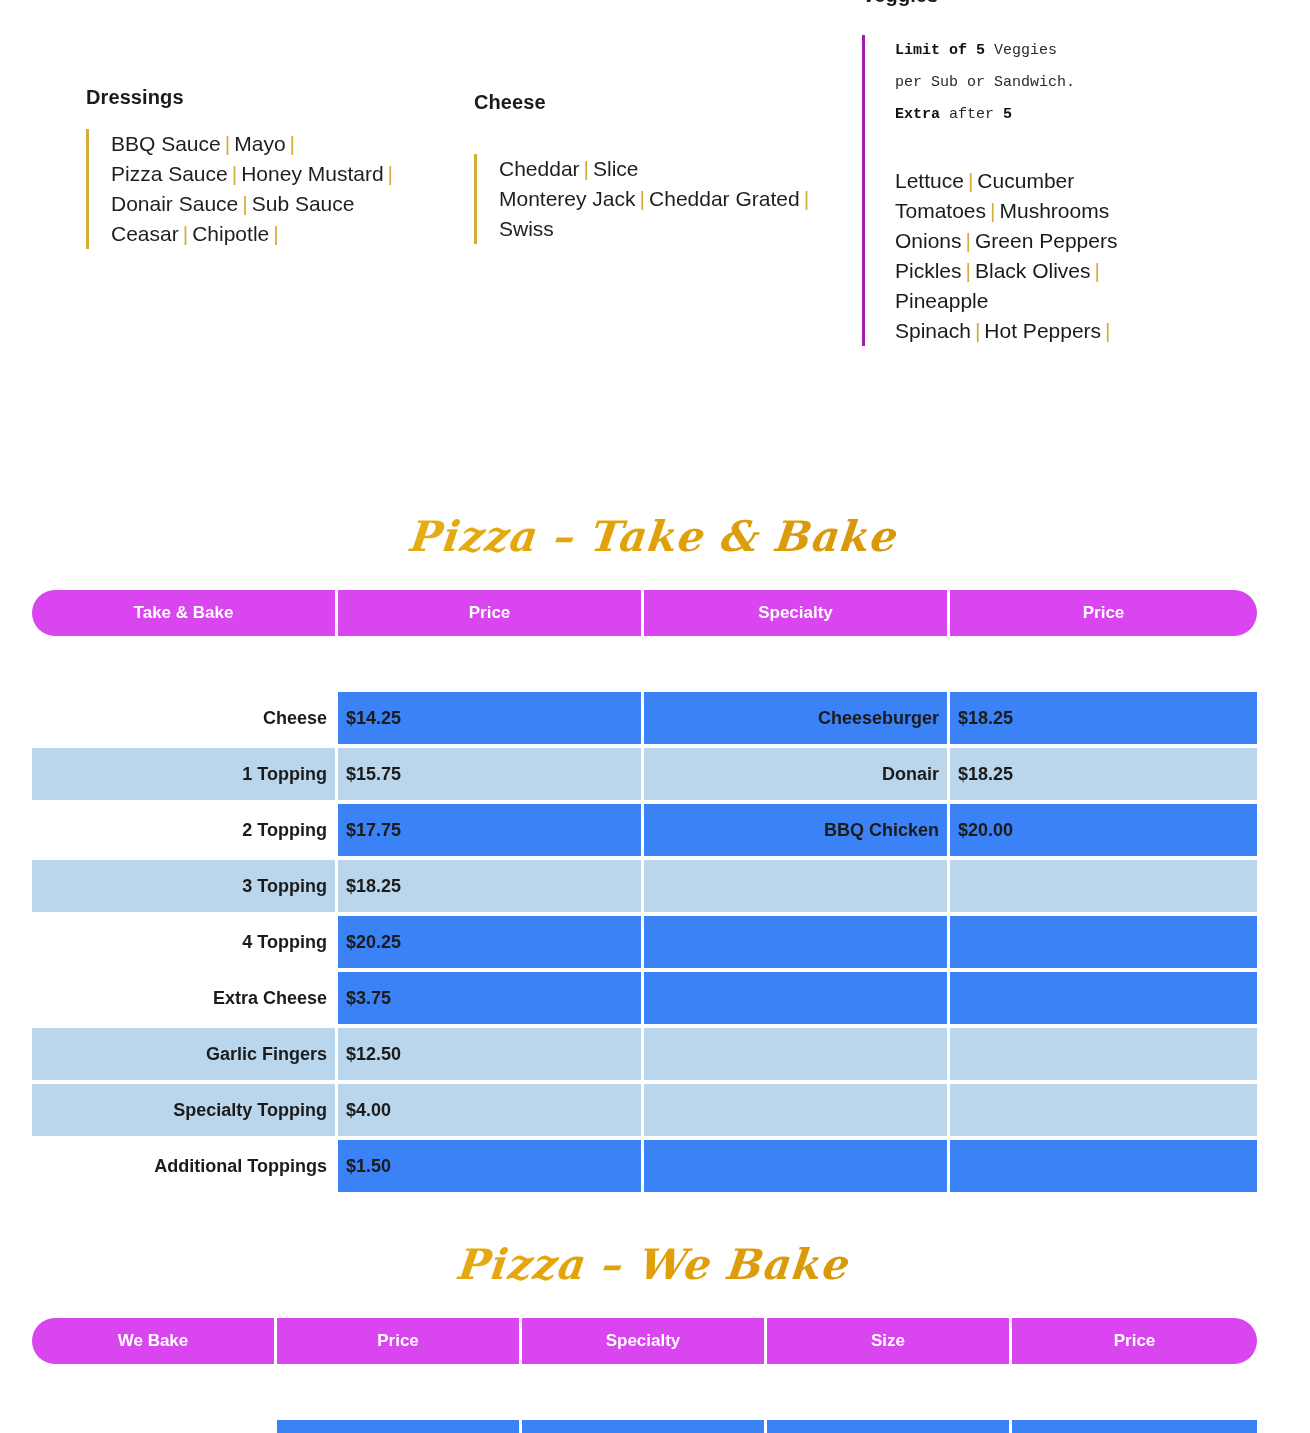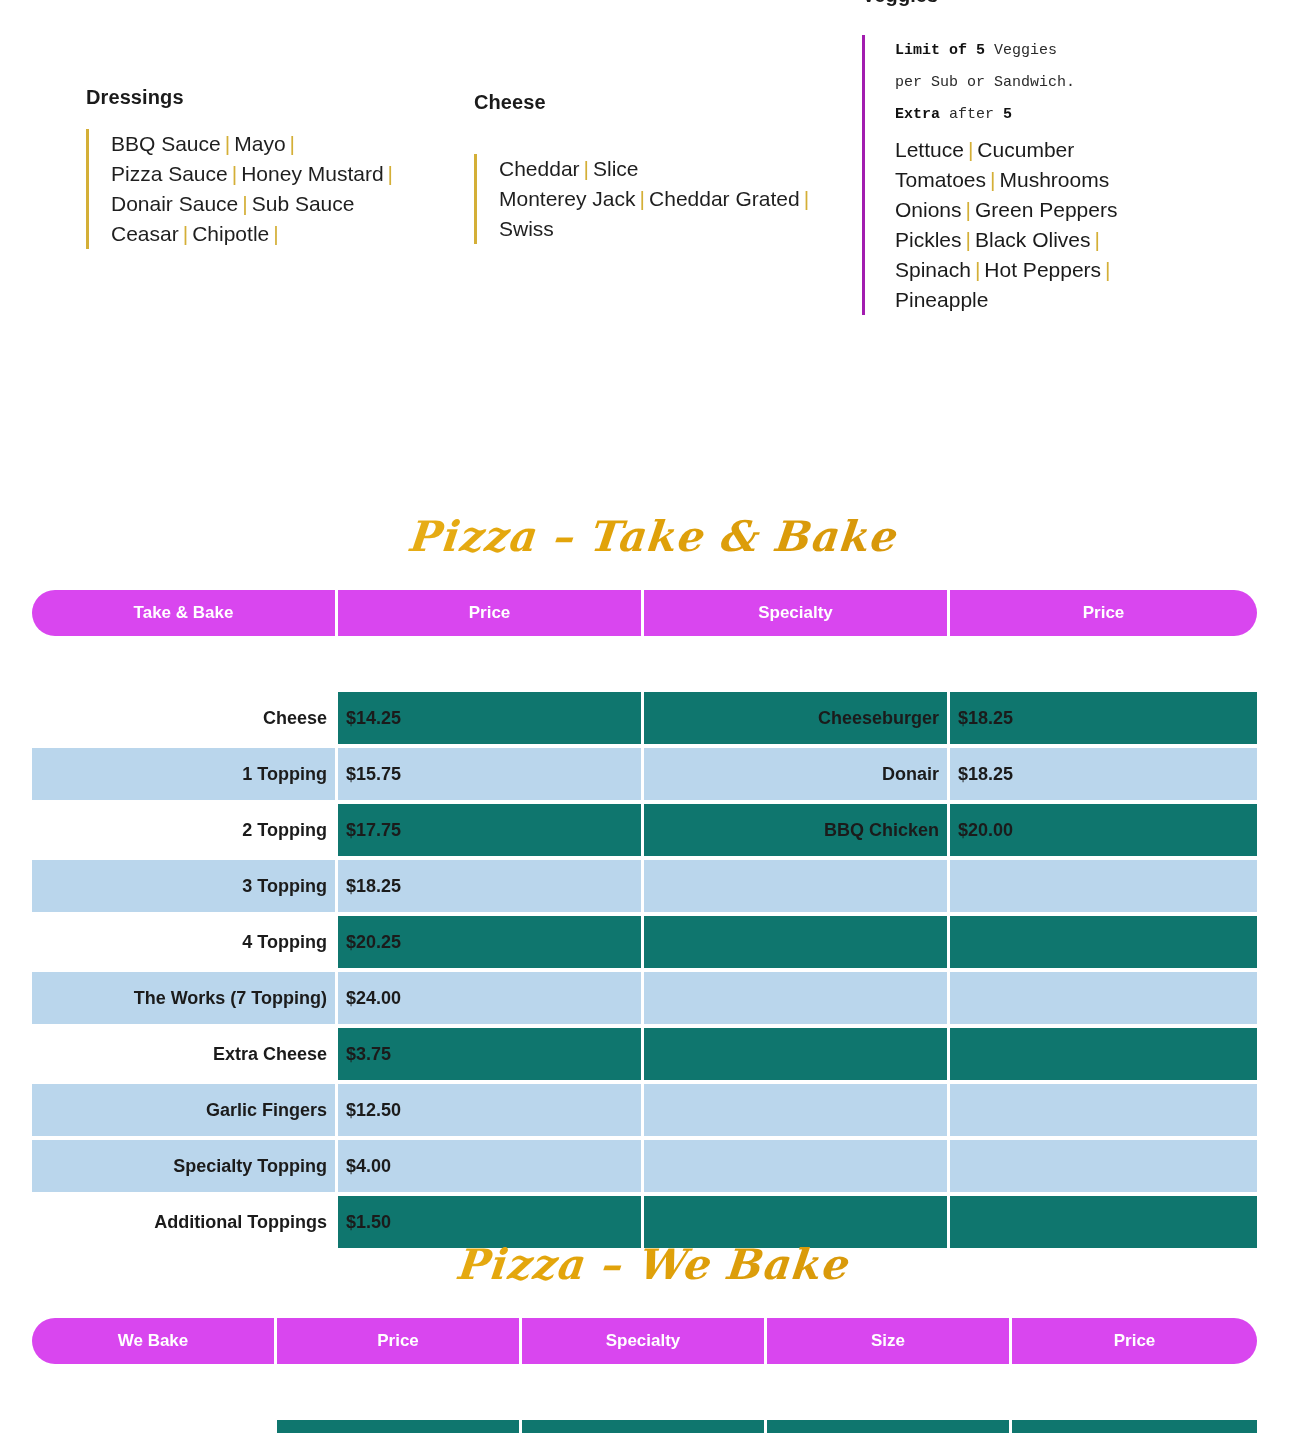--- a/index.html
+++ b/index.html
@@ -112,21 +112,21 @@
   .price-table thead th:first-child { border-radius: 24px 0 0 24px; }
   .price-table thead th:last-child  { border-radius: 0 24px 24px 0; }
 
   .price-table tbody td {
     font-size: 18px;
     font-weight: 700;
     color: #1b1b1b;
     height: 46px;
     padding: 3px 8px;
     vertical-align: middle;
-    background: #0f766e;
+    background: #3b82f6;
     border-right: 3px solid #ffffff;
     border-bottom: 4px solid #ffffff;
   }
   .price-table tbody td:last-child { border-right: none; }
   .price-table tbody tr.odd td.lead { background: #ffffff; }
   .price-table tbody tr.even td { background: #bad6ec; }
 
   .c-label { text-align: right; }
   .c-value { text-align: left; }
 
@@ -174,38 +174,38 @@
   </div>
 
   <div class="topping-col" style="left:862px; top:-16px; width:400px;">
     <div class="topping-heading">Veggies</div>
 
     <div class="note-rail" style="margin-top:28px;">
       <div class="note-line"><b>Limit of 5</b> Veggies</div>
       <div class="note-line">per Sub or Sandwich.</div>
       <div class="note-line"><b>Extra</b> after <b>5</b></div>
 
-      <div class="veg-list" style="padding-left:0; margin-top:4px;">
+      <div class="veg-list" style="padding-left:0; margin-top:35px;">
         <div>
           <span>Lettuce</span><span class="sep">|</span><span>Cucumber</span>
         </div>
         <div>
           <span>Tomatoes</span><span class="sep">|</span><span>Mushrooms</span>
         </div>
         <div>
           <span>Onions</span><span class="sep">|</span><span>Green Peppers</span>
         </div>
         <div>
           <span>Pickles</span><span class="sep">|</span><span>Black Olives</span><span class="sep">|</span>
         </div>
         <div>
+          <span>Pineapple</span>
+        </div>
+        <div>
           <span>Spinach</span><span class="sep">|</span><span>Hot Peppers</span><span class="sep">|</span>
-        </div>
-        <div>
-          <span>Pineapple</span>
         </div>
       </div>
     </div>
   </div>
 </div>
 
 <div class="script-title" style="top:512px;">Pizza – Take &amp; Bake</div>
 
 <table class="price-table" id="take-bake-table">
   <colgroup>
@@ -246,26 +246,20 @@
       </tr>
     <tr class="even">
         <td class="c-label lead">3 Topping</td>
         <td class="c-value">$18.25</td>
         <td class="c-label"></td>
         <td class="c-value"></td>
       </tr>
     <tr class="odd">
         <td class="c-label lead">4 Topping</td>
         <td class="c-value">$20.25</td>
-        <td class="c-label"></td>
-        <td class="c-value"></td>
-      </tr>
-    <tr class="even">
-        <td class="c-label lead">The Works (7 Topping)</td>
-        <td class="c-value">$24.00</td>
         <td class="c-label"></td>
         <td class="c-value"></td>
       </tr>
     <tr class="odd">
         <td class="c-label lead">Extra Cheese</td>
         <td class="c-value">$3.75</td>
         <td class="c-label"></td>
         <td class="c-value"></td>
       </tr>
     <tr class="even">

